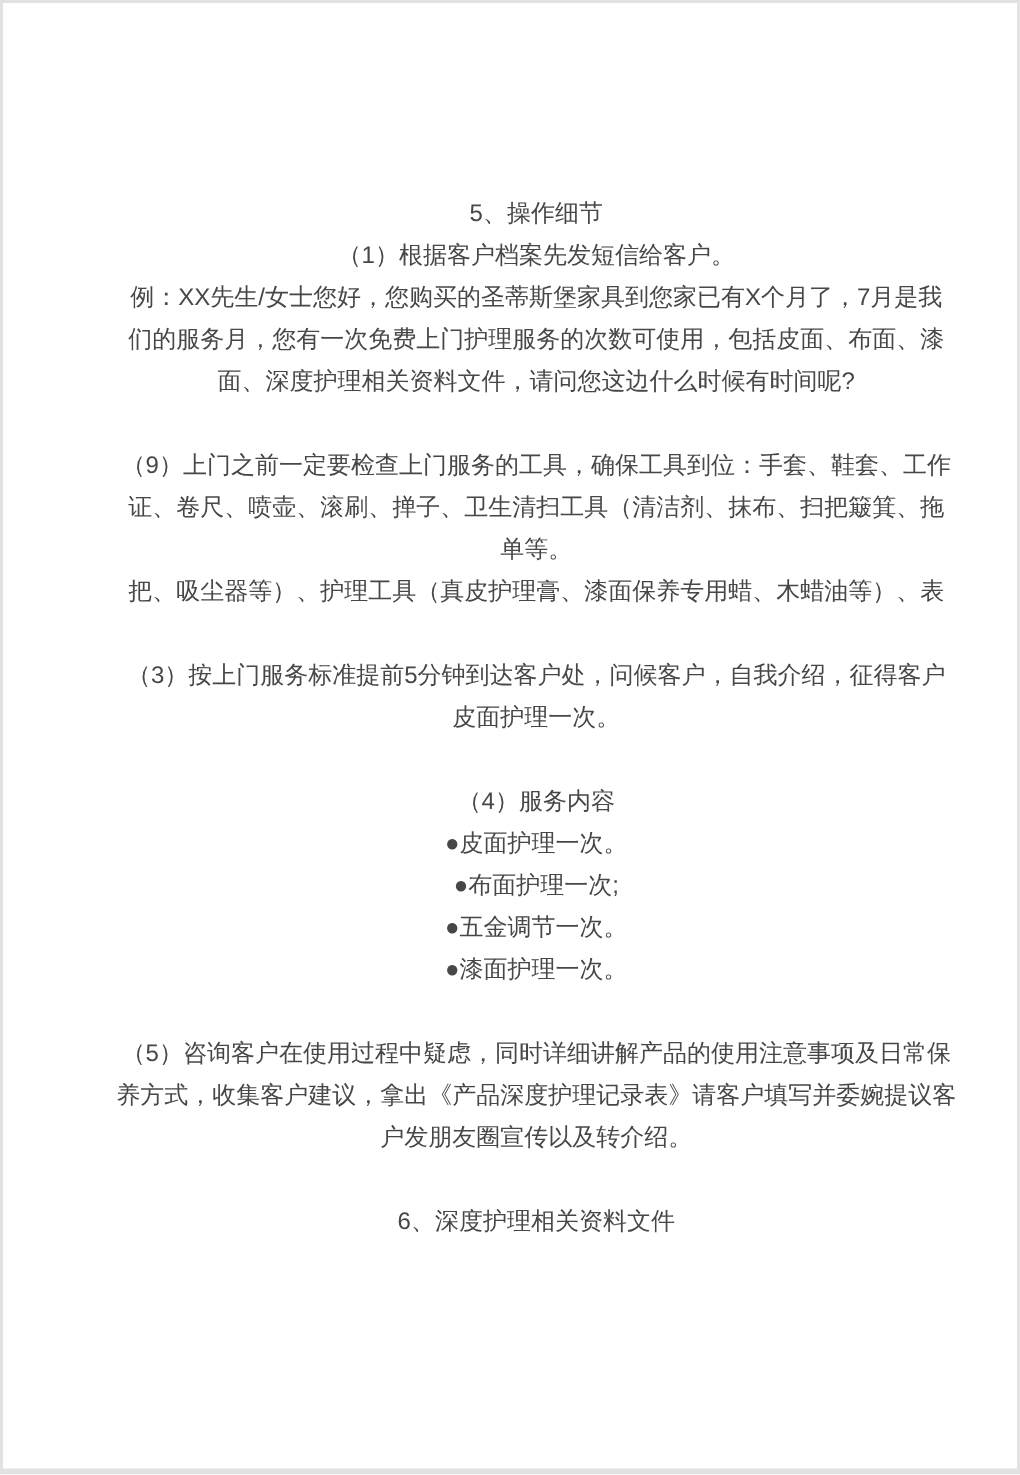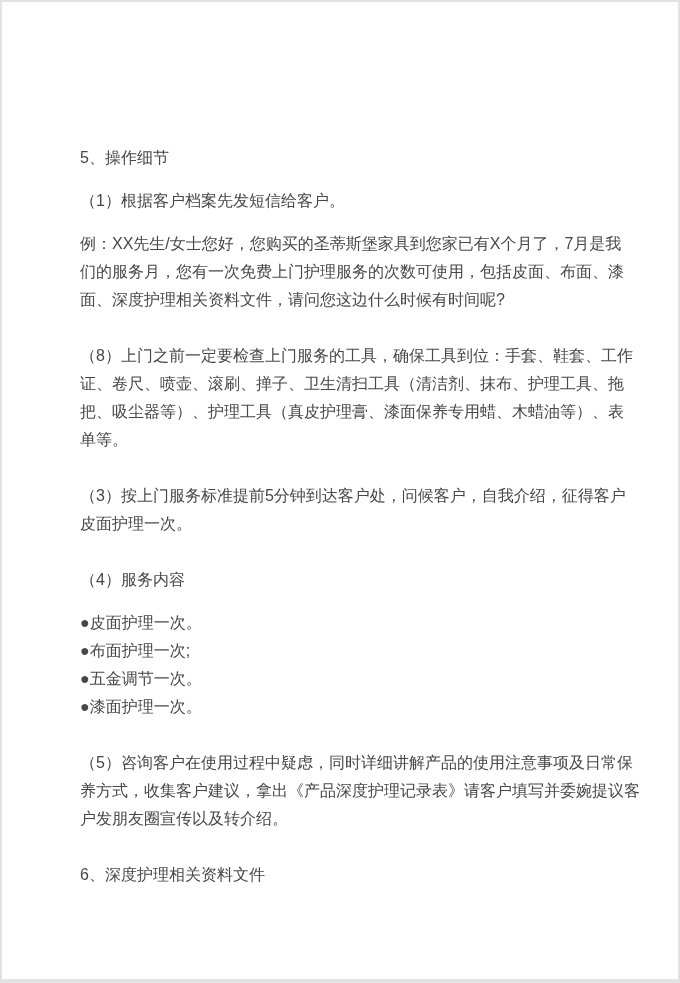--- a/index.html
+++ b/index.html
@@ -19,21 +19,21 @@
     border-width: 2px 2px 4px 2px;
     overflow: hidden;
   }
   .content {
     position: absolute;
     left: 63px;
     top: 127px;
     width: 585px;
     color: #474747;
   }
-  .block { margin: 15px; }
+  .block { margin: 0; text-align: center; }
   .block.gap { margin-top: 28px; }
   .line {
     height: 28px;
     line-height: 28px;
     font-size: 16px;
     white-space: nowrap;
     letter-spacing: 0;
   }
 </style>
 </head>
@@ -46,24 +46,24 @@
       </div>
       <div class="block">
         <div class="line">（1）根据客户档案先发短信给客户。</div>
       </div>
       <div class="block">
         <div class="line">例：XX先生/女士您好，您购买的圣蒂斯堡家具到您家已有X个月了，7月是我</div>
         <div class="line">们的服务月，您有一次免费上门护理服务的次数可使用，包括皮面、布面、漆</div>
         <div class="line">面、深度护理相关资料文件，请问您这边什么时候有时间呢?</div>
       </div>
       <div class="block gap">
-        <div class="line">（8）上门之前一定要检查上门服务的工具，确保工具到位：手套、鞋套、工作</div>
-        <div class="line">证、卷尺、喷壶、滚刷、掸子、卫生清扫工具（清洁剂、抹布、护理工具、拖</div>
+        <div class="line">（9）上门之前一定要检查上门服务的工具，确保工具到位：手套、鞋套、工作</div>
+        <div class="line">证、卷尺、喷壶、滚刷、掸子、卫生清扫工具（清洁剂、抹布、扫把簸箕、拖</div>
+        <div class="line">单等。</div>
         <div class="line">把、吸尘器等）、护理工具（真皮护理膏、漆面保养专用蜡、木蜡油等）、表</div>
-        <div class="line">单等。</div>
       </div>
       <div class="block gap">
         <div class="line">（3）按上门服务标准提前5分钟到达客户处，问候客户，自我介绍，征得客户</div>
         <div class="line">皮面护理一次。</div>
       </div>
       <div class="block gap">
         <div class="line">（4）服务内容</div>
       </div>
       <div class="block">
         <div class="line">●皮面护理一次。</div>

